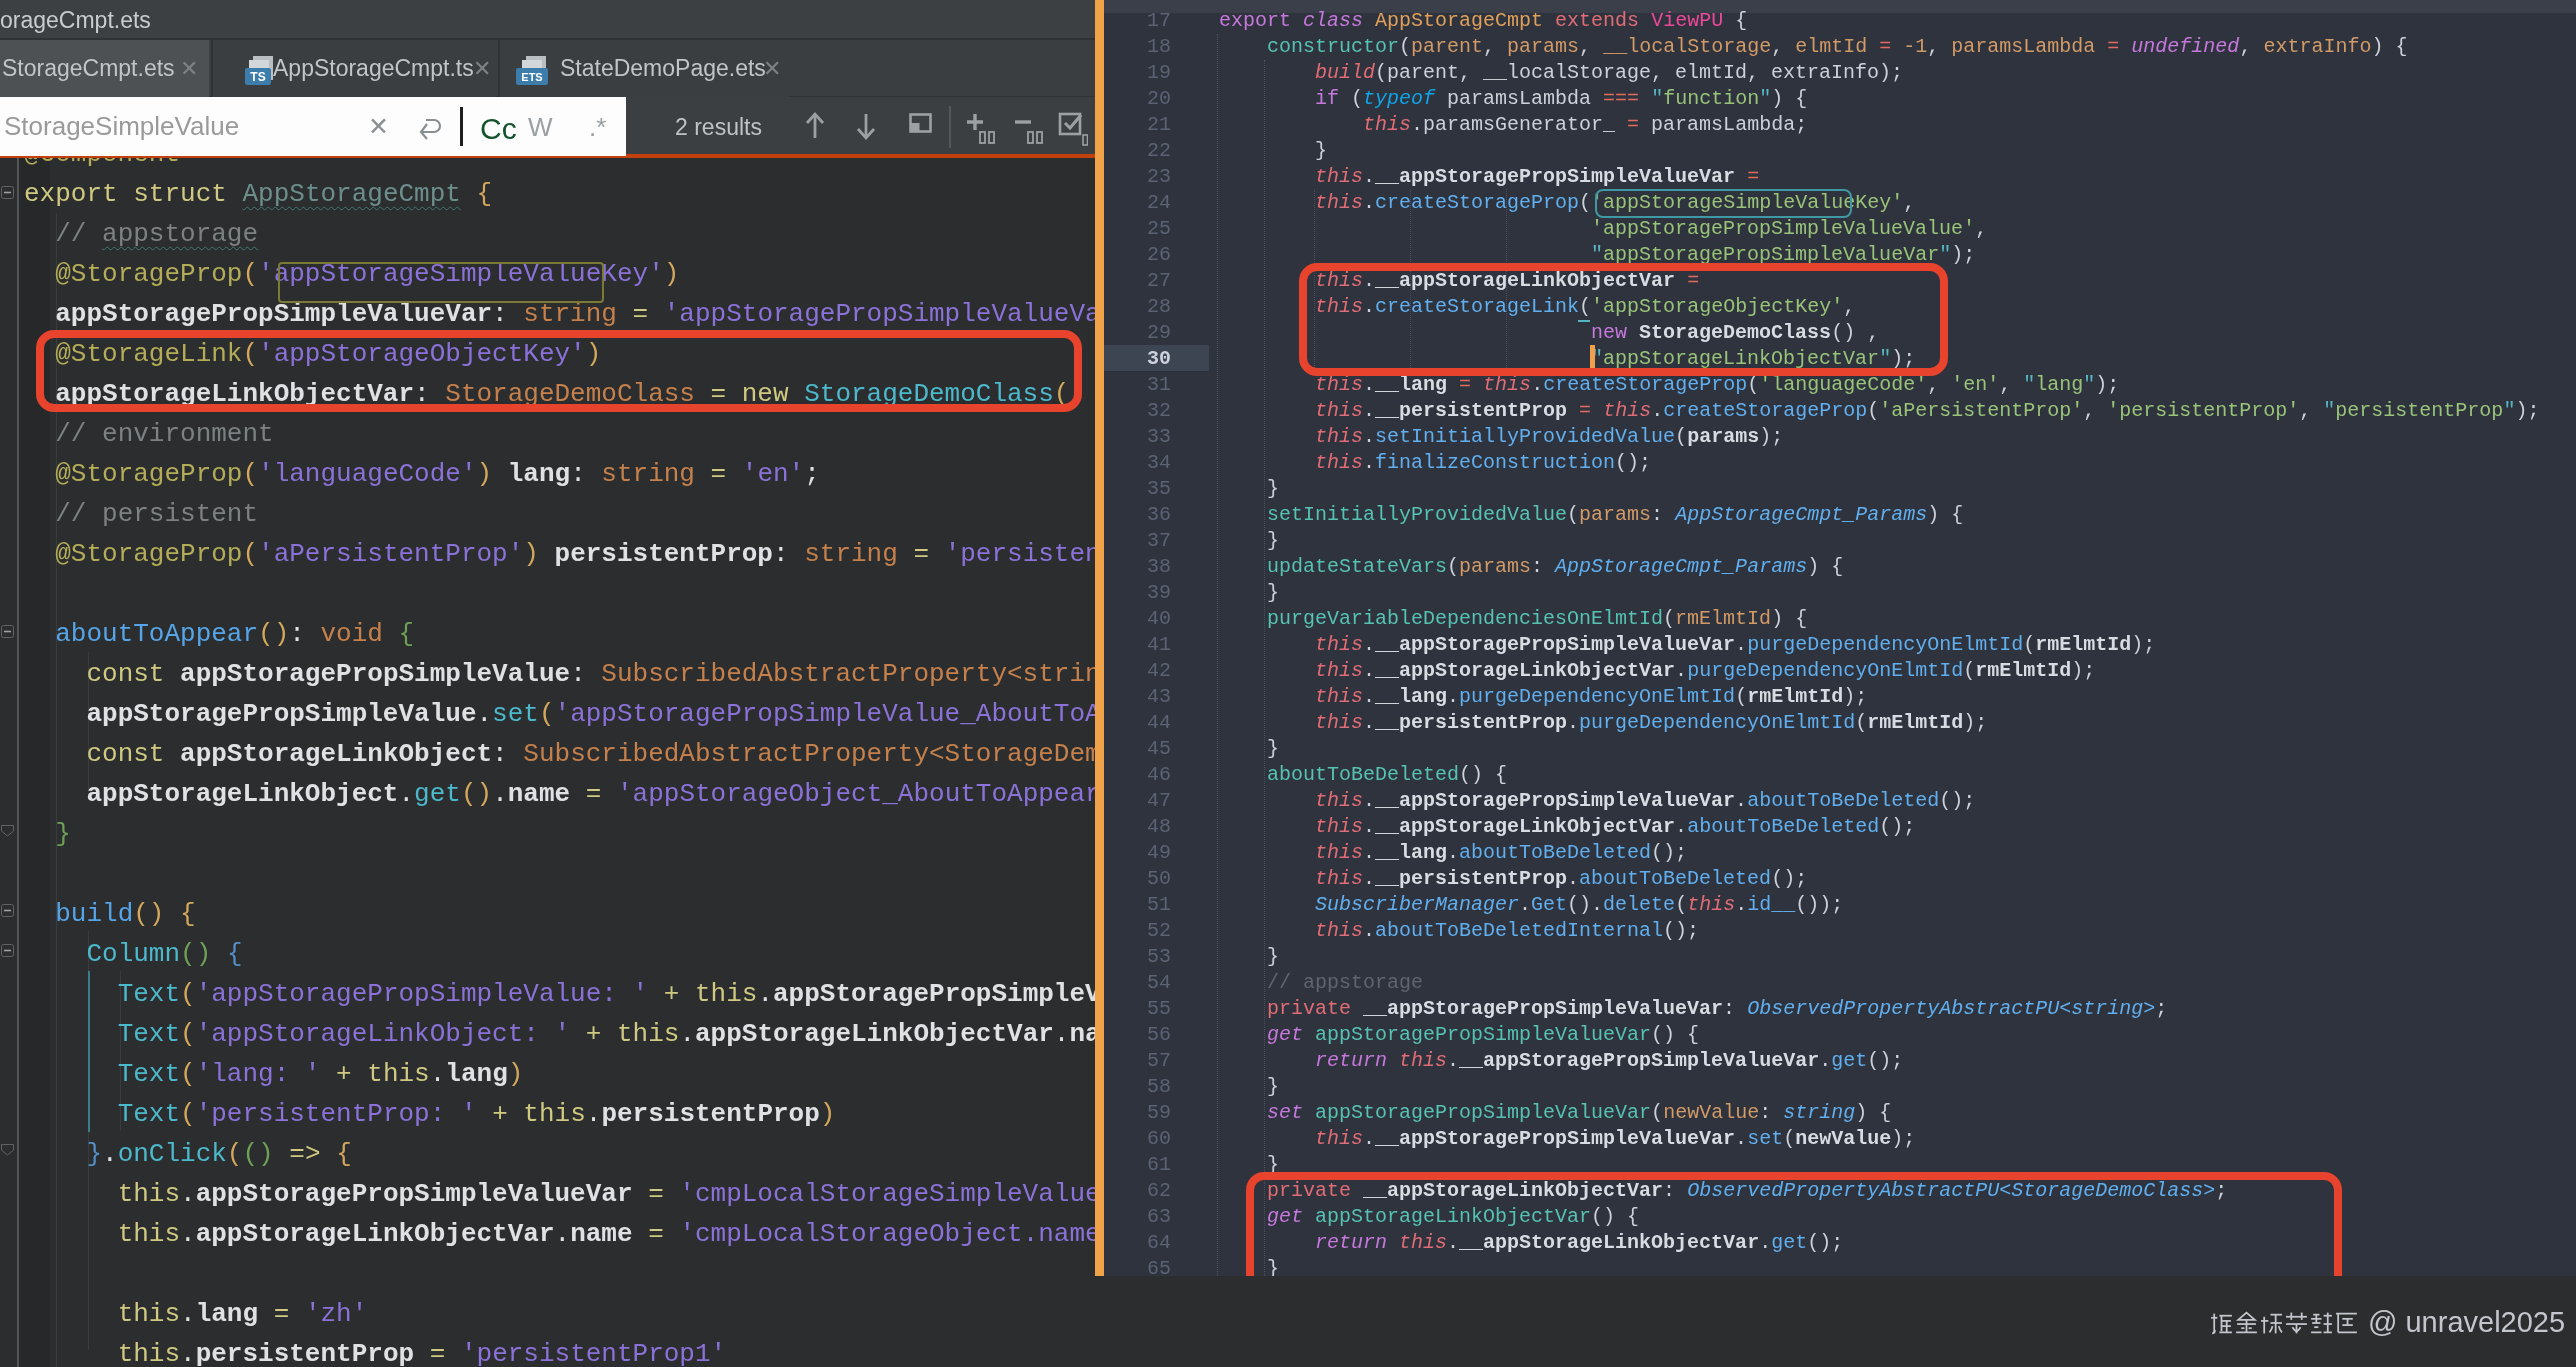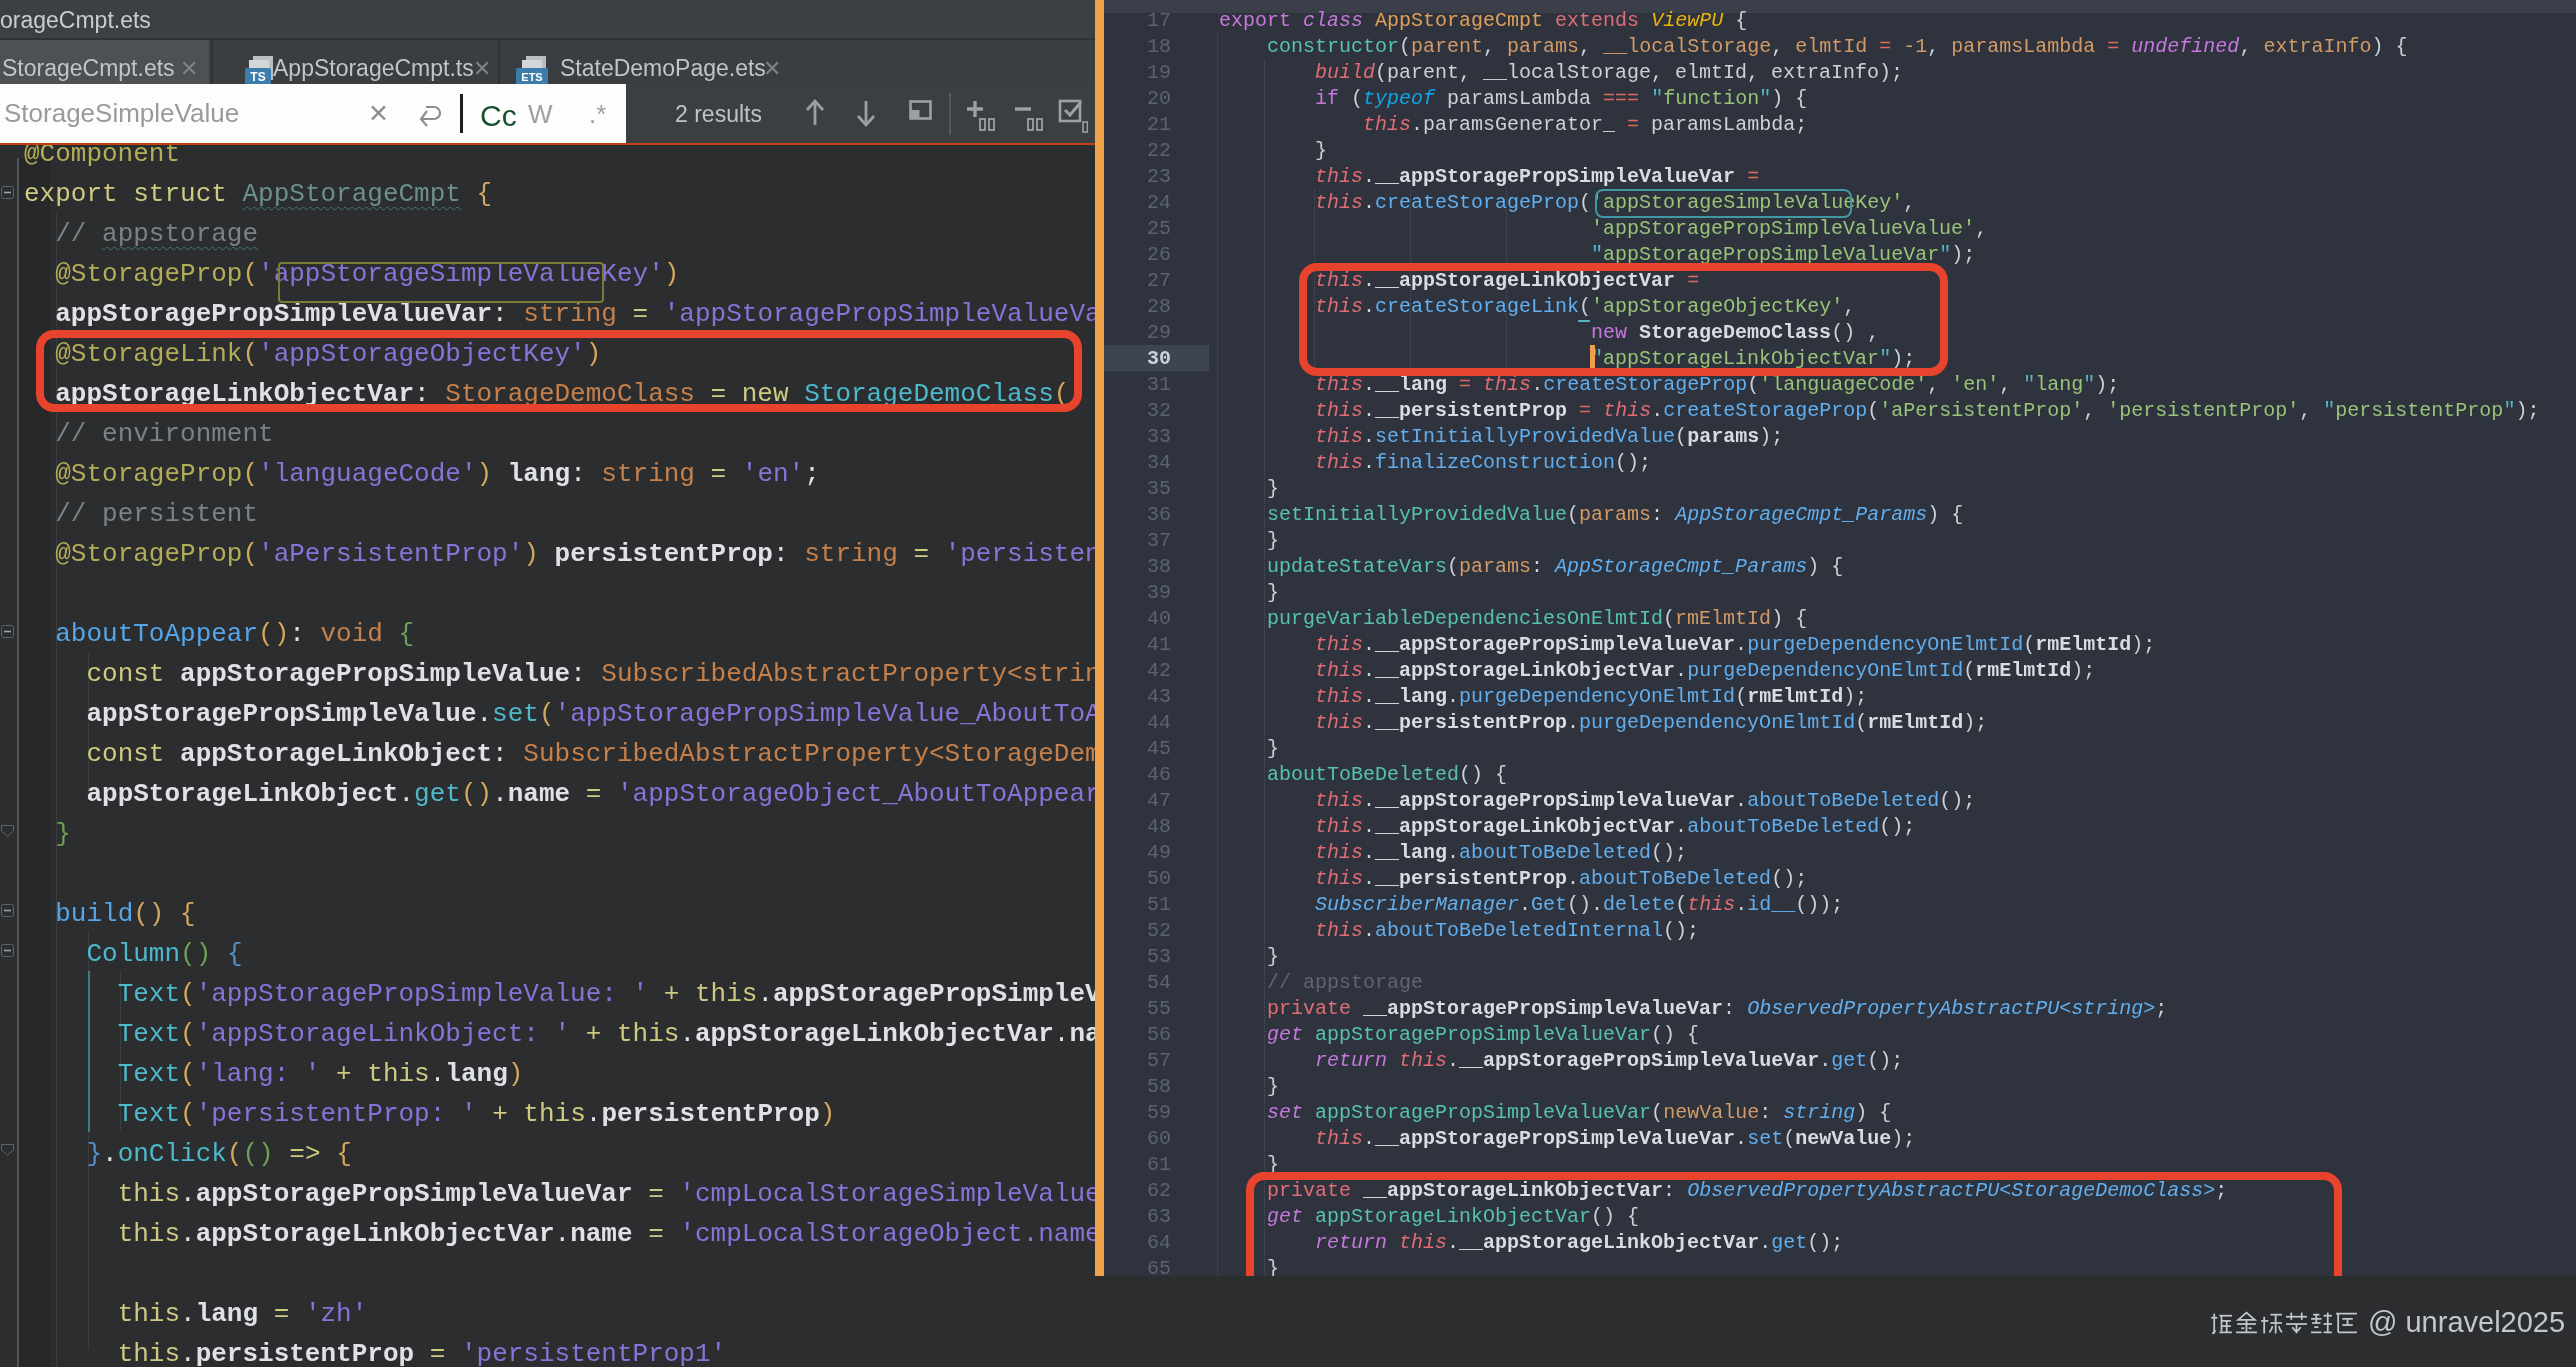--- a/index.html
+++ b/index.html
@@ -17,33 +17,33 @@
 .fold{position:absolute;left:1px}
 .guide{position:absolute;width:1px;background:#3a3c3d}
 #lguide-teal{position:absolute;left:88px;top:971px;width:2px;height:161px;background:#3d7c88}
 
 #lmatch{position:absolute;left:278px;top:262px;width:326px;height:41px;border:2px solid #7b7b35;border-radius:4px}
 
 #ltitle{position:absolute;left:0;top:0;width:1097px;height:40px;background:#3d4043;color:#c9ccce;font-size:23px;line-height:40px;border-bottom:2px solid #303335}
 #ltabs{position:absolute;left:0;top:40px;width:1097px;height:57px;background:#3b3e40;border-bottom:1px solid #313436}
 .tab{position:absolute;top:0;height:57px;font-size:23px;color:#c2c5c7;line-height:57px}
 .tabx{color:#7d8285;font-size:22px}
-#findbar{position:absolute;left:0;top:84px;width:1097px;height:61px;background:#3c3f41;border-bottom:2px solid #c2410c}
+#findbar{position:absolute;left:0;top:97px;width:1097px;height:61px;background:#3c3f41;border-bottom:4px solid #c2410c}
 #findwhite{position:absolute;left:0;top:0;width:626px;height:59px;background:#fdfdfd}
 
 #rwin{position:absolute;left:1095px;top:0;width:1481px;height:1276px;overflow:hidden;background:#2f333d}
 #rbar{position:absolute;left:0;top:0;width:9px;height:1368px;background:#f0a348}
 #rtop{position:absolute;left:9px;top:0;width:1472px;height:13px;background:#3a3f49}
 #rcurline{position:absolute;left:9px;top:345px;width:105px;height:26px;background:#3d4452}
 #rnums{left:28px;top:8px;font-size:20px;line-height:26px;color:#5b6273;text-align:right;width:48px}
 .cur{color:#ccd1da;font-weight:bold}
 #rcode{left:124px;top:8px;font-size:20px;line-height:26px;color:#ccd1d9}
 .rk{color:#c678dd} .rki{color:#c678dd;font-style:italic} .rr{color:#e06c75} .rri{color:#e06c75;font-style:italic}
 .rto{color:#0ea5e9;font-style:italic}
-.rti{color:#61afef;font-style:italic} .rtt{color:#eab308;font-style:italic} .rmd{color:#56c2b2} .rc{color:#61afef}
+.rti{color:#61afef;font-style:italic} .rtt{color:#ec4899;} .rmd{color:#56c2b2} .rc{color:#61afef}
 .rp{color:#d19a66} .rs{color:#98c379} .rsq{color:#56b6c2} .ro{color:#de6b5e} .rn{color:#d19a66}
 .rm{color:#d7dbe2;font-weight:bold} .rcl{color:#e0a05a} .rcm{color:#5e6570}
 .rguide{position:absolute;width:1px;border-left:1px dotted #4a505c}
 #rmatch{position:absolute;left:500px;top:189px;width:257px;height:29px;border:2px solid #3f99a5;border-radius:8px}
 #rcursor{position:absolute;left:495px;top:345px;width:5px;height:28px;background:#f0a04c}
 #rparen{position:absolute;left:483px;top:320px;width:12px;height:2px;background:#56b6c2}
 
 .redbox{position:absolute;border:8px solid #e8432d;border-radius:18px}
 #watermark{position:absolute;left:2209px;top:1306px;color:#c3c7cd;font-size:29px;display:flex;align-items:center;white-space:nowrap}
 </style></head><body>

